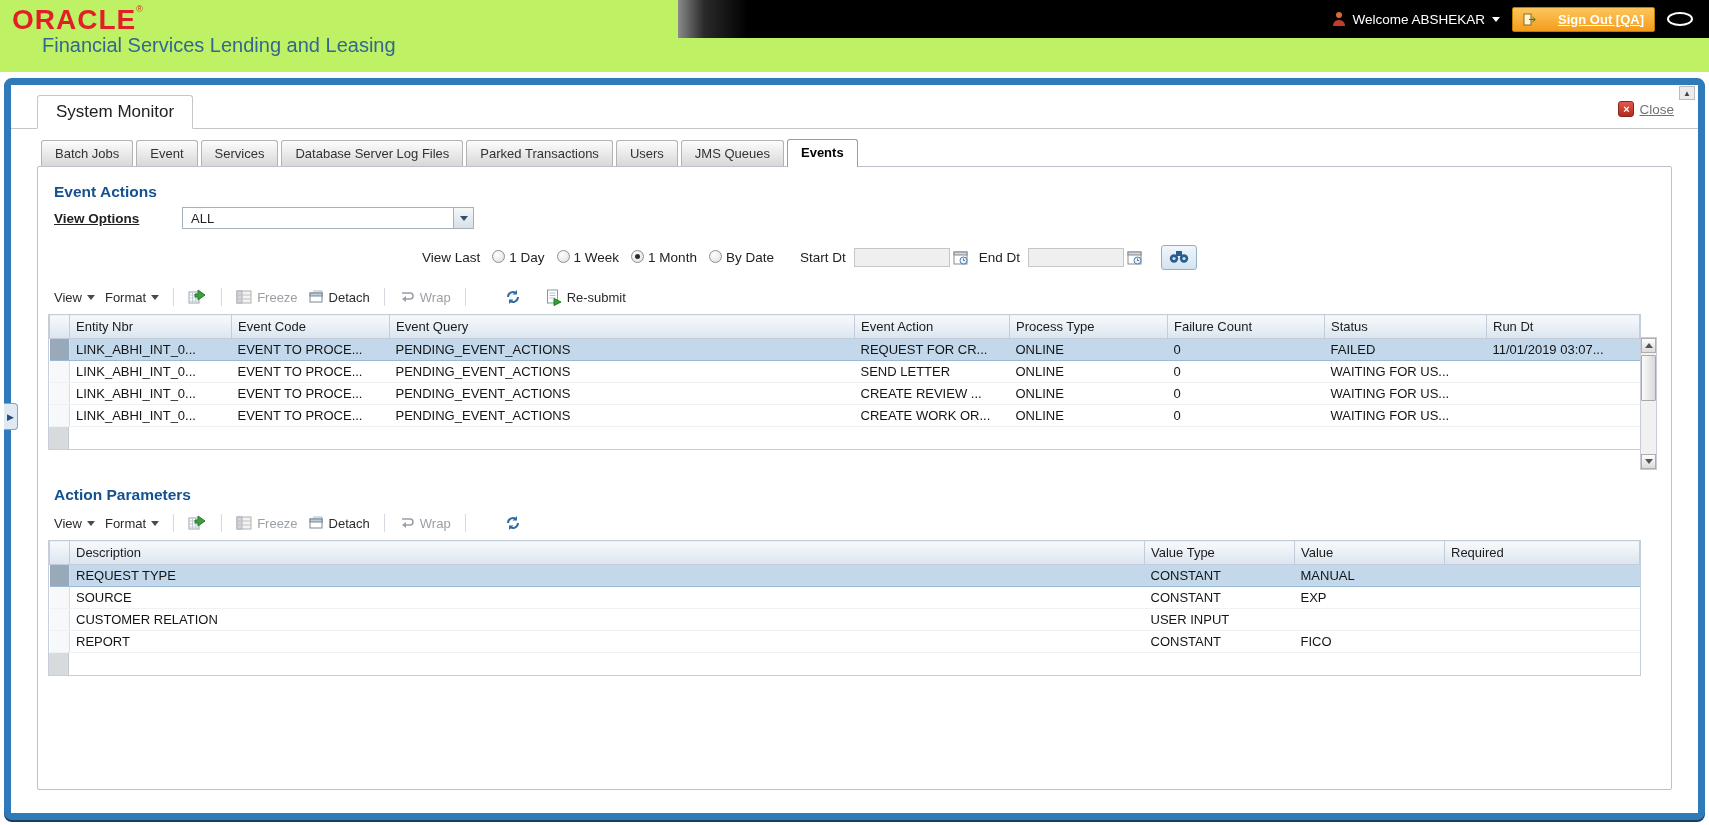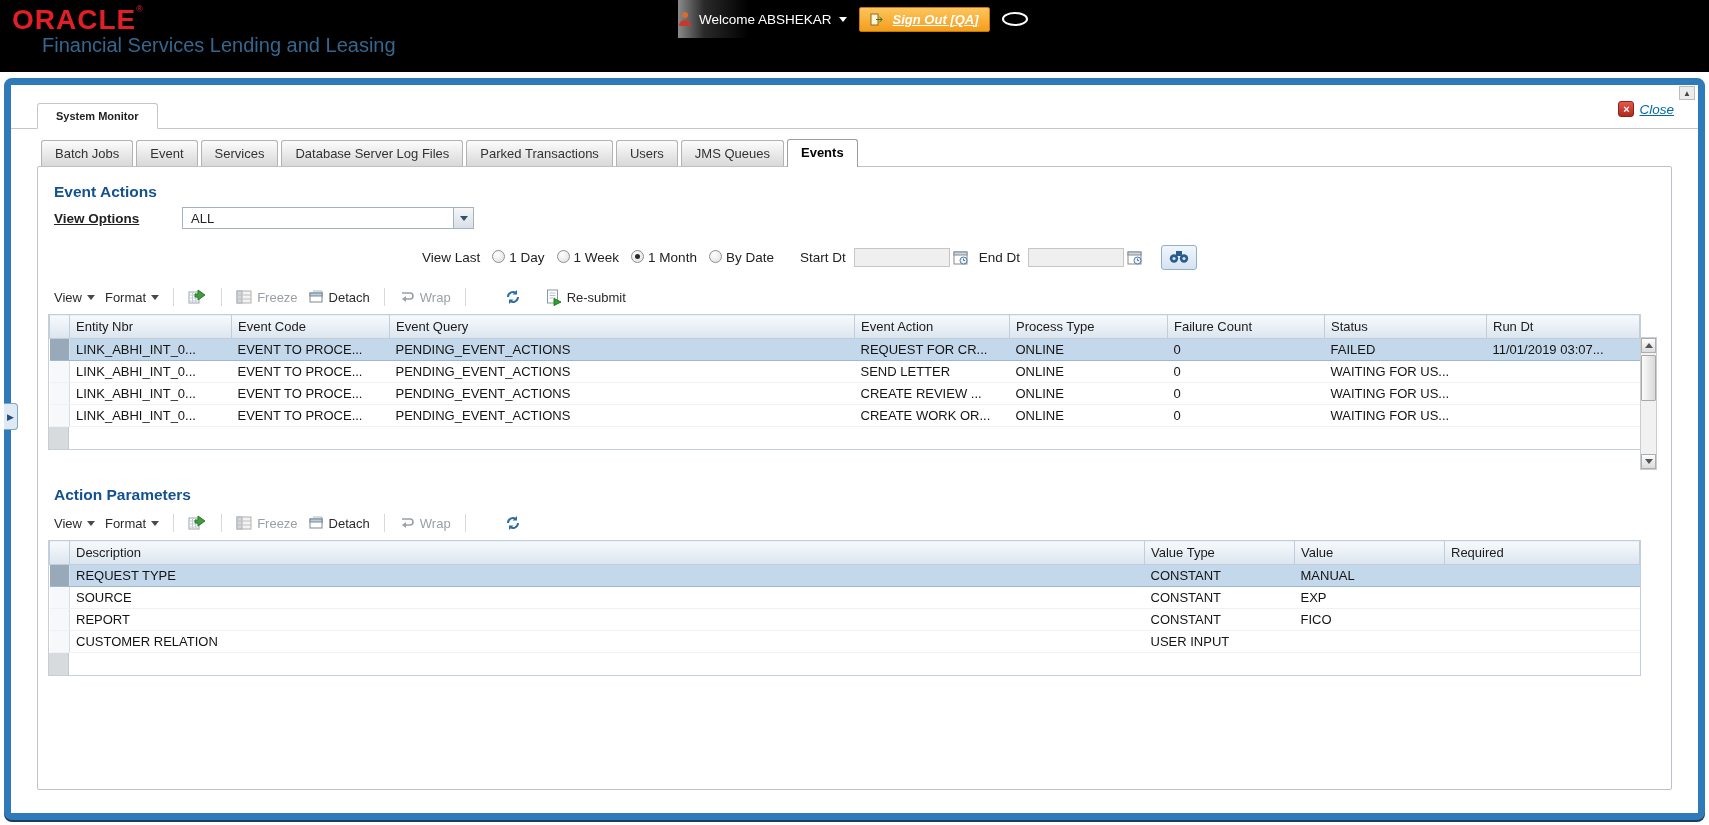--- a/index.html
+++ b/index.html
@@ -3,64 +3,64 @@
 <meta charset="utf-8">
 <style>
   * { box-sizing: border-box; margin: 0; padding: 0; }
   html,body { width:1709px; height:825px; }
   body {
     font-family: "Liberation Sans", sans-serif;
     background:#fff; position:relative; overflow:hidden; font-size:13px; color:#222;
   }
 
   
-  .app-header { position:relative; height:72px; background:#000000; }
+  .app-header { position:relative; height:72px; background:#bef264; }
   .brand { padding:4px 0 0 12px; }
   .brand-oracle { color:#e21f26; font-weight:bold; font-size:28px; letter-spacing:1px; display:inline-block; }
   .brand-mark { color:#e21f26; font-size:9px; vertical-align:top; }
   .brand-sub { color:#34678f; font-size:20px; margin-left:30px; margin-top:-2px; }
   .topbar {
     position:absolute; top:0; right:0; left:678px; height:38px;
     background:linear-gradient(90deg,#8a8a8a 0px,#2a2a2a 26px,#000 70px);
-    display:flex; align-items:center; gap:12px; padding-right:16px;
+    display:flex; align-items:center; justify-content:flex-end; gap:12px; padding-right:16px;
   }
   .welcome-group { display:flex; align-items:center; gap:7px; cursor:pointer; }
   .welcome-text { color:#fff; font-size:13.5px; }
   .caret { width:0; height:0; border-left:4px solid transparent; border-right:4px solid transparent; border-top:5px solid #fff; }
   .signout-btn {
-    display:flex; align-items:center; gap:10px; height:25px; padding:2px 10px;
+    display:flex; align-items:center; gap:22px; height:25px; padding:2px 10px;
     background:linear-gradient(#fdc65c,#f59c1c); border:1px solid #c07c00; border-radius:2px;
-    color:#fff; font-size:13px; font-weight:bold; text-decoration:underline; cursor:pointer;font-style:italic;
+    color:#fff; font-size:13px; font-weight:bold; text-decoration:underline; cursor:pointer;
   }
   .oval { width:26px; height:14px; border:2px solid #fff; border-radius:50%; display:inline-block; }
 
   
   .frame {
     position:absolute; top:78px; left:4px; right:4px; bottom:5px;
     border:7px solid #2f7ab8; border-radius:8px; background:#fff;
     box-shadow:0 2px 0 #1b3d5e;
   }
   .window { position:relative; height:100%; background:#fff; }
   .scroll-up {
     position:absolute; top:1px; right:3px; width:16px; height:14px; font-size:8px; line-height:13px;
     text-align:center; color:#444; background:#ececec; border:1px solid #bdbdbd; cursor:pointer;
   }
 
   .win-tab-row { position:relative; padding:12px 0 0 26px; border-bottom:1px solid #c6c6c6; height:44px; display:flex; align-items:flex-end; }
   .win-tab {
     background:#fff; border:1px solid #c6c6c6; border-bottom:1px solid #fff; margin-bottom:-1px;
-    padding:6px 18px; font-weight:bold; font-size:11px; border-radius:3px 3px 0 0;
+    padding:6px 18px; font-weight:normal; font-size:17px; border-radius:3px 3px 0 0;
   }
   .close-box { position:absolute; right:24px; top:16px; display:flex; align-items:center; gap:5px; cursor:pointer; }
   .close-icon {
     display:inline-block; width:16px; height:16px; background:linear-gradient(#e4584c,#b02a1d);
     border:1px solid #8e2216; border-radius:3px; color:#fff; font-size:11px; line-height:14px;
     text-align:center; font-weight:bold;
   }
-  .close-text { color:#0369a1; text-decoration:underline; font-size:13.5px;font-style:italic; }
+  .close-text { color:#737373; text-decoration:underline; font-size:13.5px; }
 
   .subtabs { display:flex; gap:3px; margin:10px 0 0 30px; position:relative; z-index:2; align-items:flex-end; }
   .subtab {
     padding:5px 13px; font-size:13px; color:#333; cursor:pointer;
     background:linear-gradient(#fcfcfc,#d8d8d8); border:1px solid #b3b3b3; border-bottom:none;
     border-radius:3px 3px 0 0;
   }
   .subtab.active { background:#fff; font-weight:bold; color:#000; padding-bottom:7px; margin-bottom:-1px; border-color:#9d9d9d; }
 
   .panel {
@@ -510,30 +510,30 @@
                 </tr>
                 <tr>
                   <td class="rowhdr"></td>
                   <td>SOURCE</td>
                   <td>CONSTANT</td>
                   <td>EXP</td>
                   <td></td>
                 </tr>
                 <tr>
                   <td class="rowhdr"></td>
+                  <td>CUSTOMER RELATION</td>
+                  <td>USER INPUT</td>
+                  <td></td>
+                  <td></td>
+                </tr>
+                <tr>
+                  <td class="rowhdr"></td>
                   <td>REPORT</td>
                   <td>CONSTANT</td>
                   <td>FICO</td>
-                  <td></td>
-                </tr>
-                <tr>
-                  <td class="rowhdr"></td>
-                  <td>CUSTOMER RELATION</td>
-                  <td>USER INPUT</td>
-                  <td></td>
                   <td></td>
                 </tr>
               </tbody>
           </table>
           <div class="underrow">
               <span class="understub"></span>
             </div>
         </div>
       </div>
 

